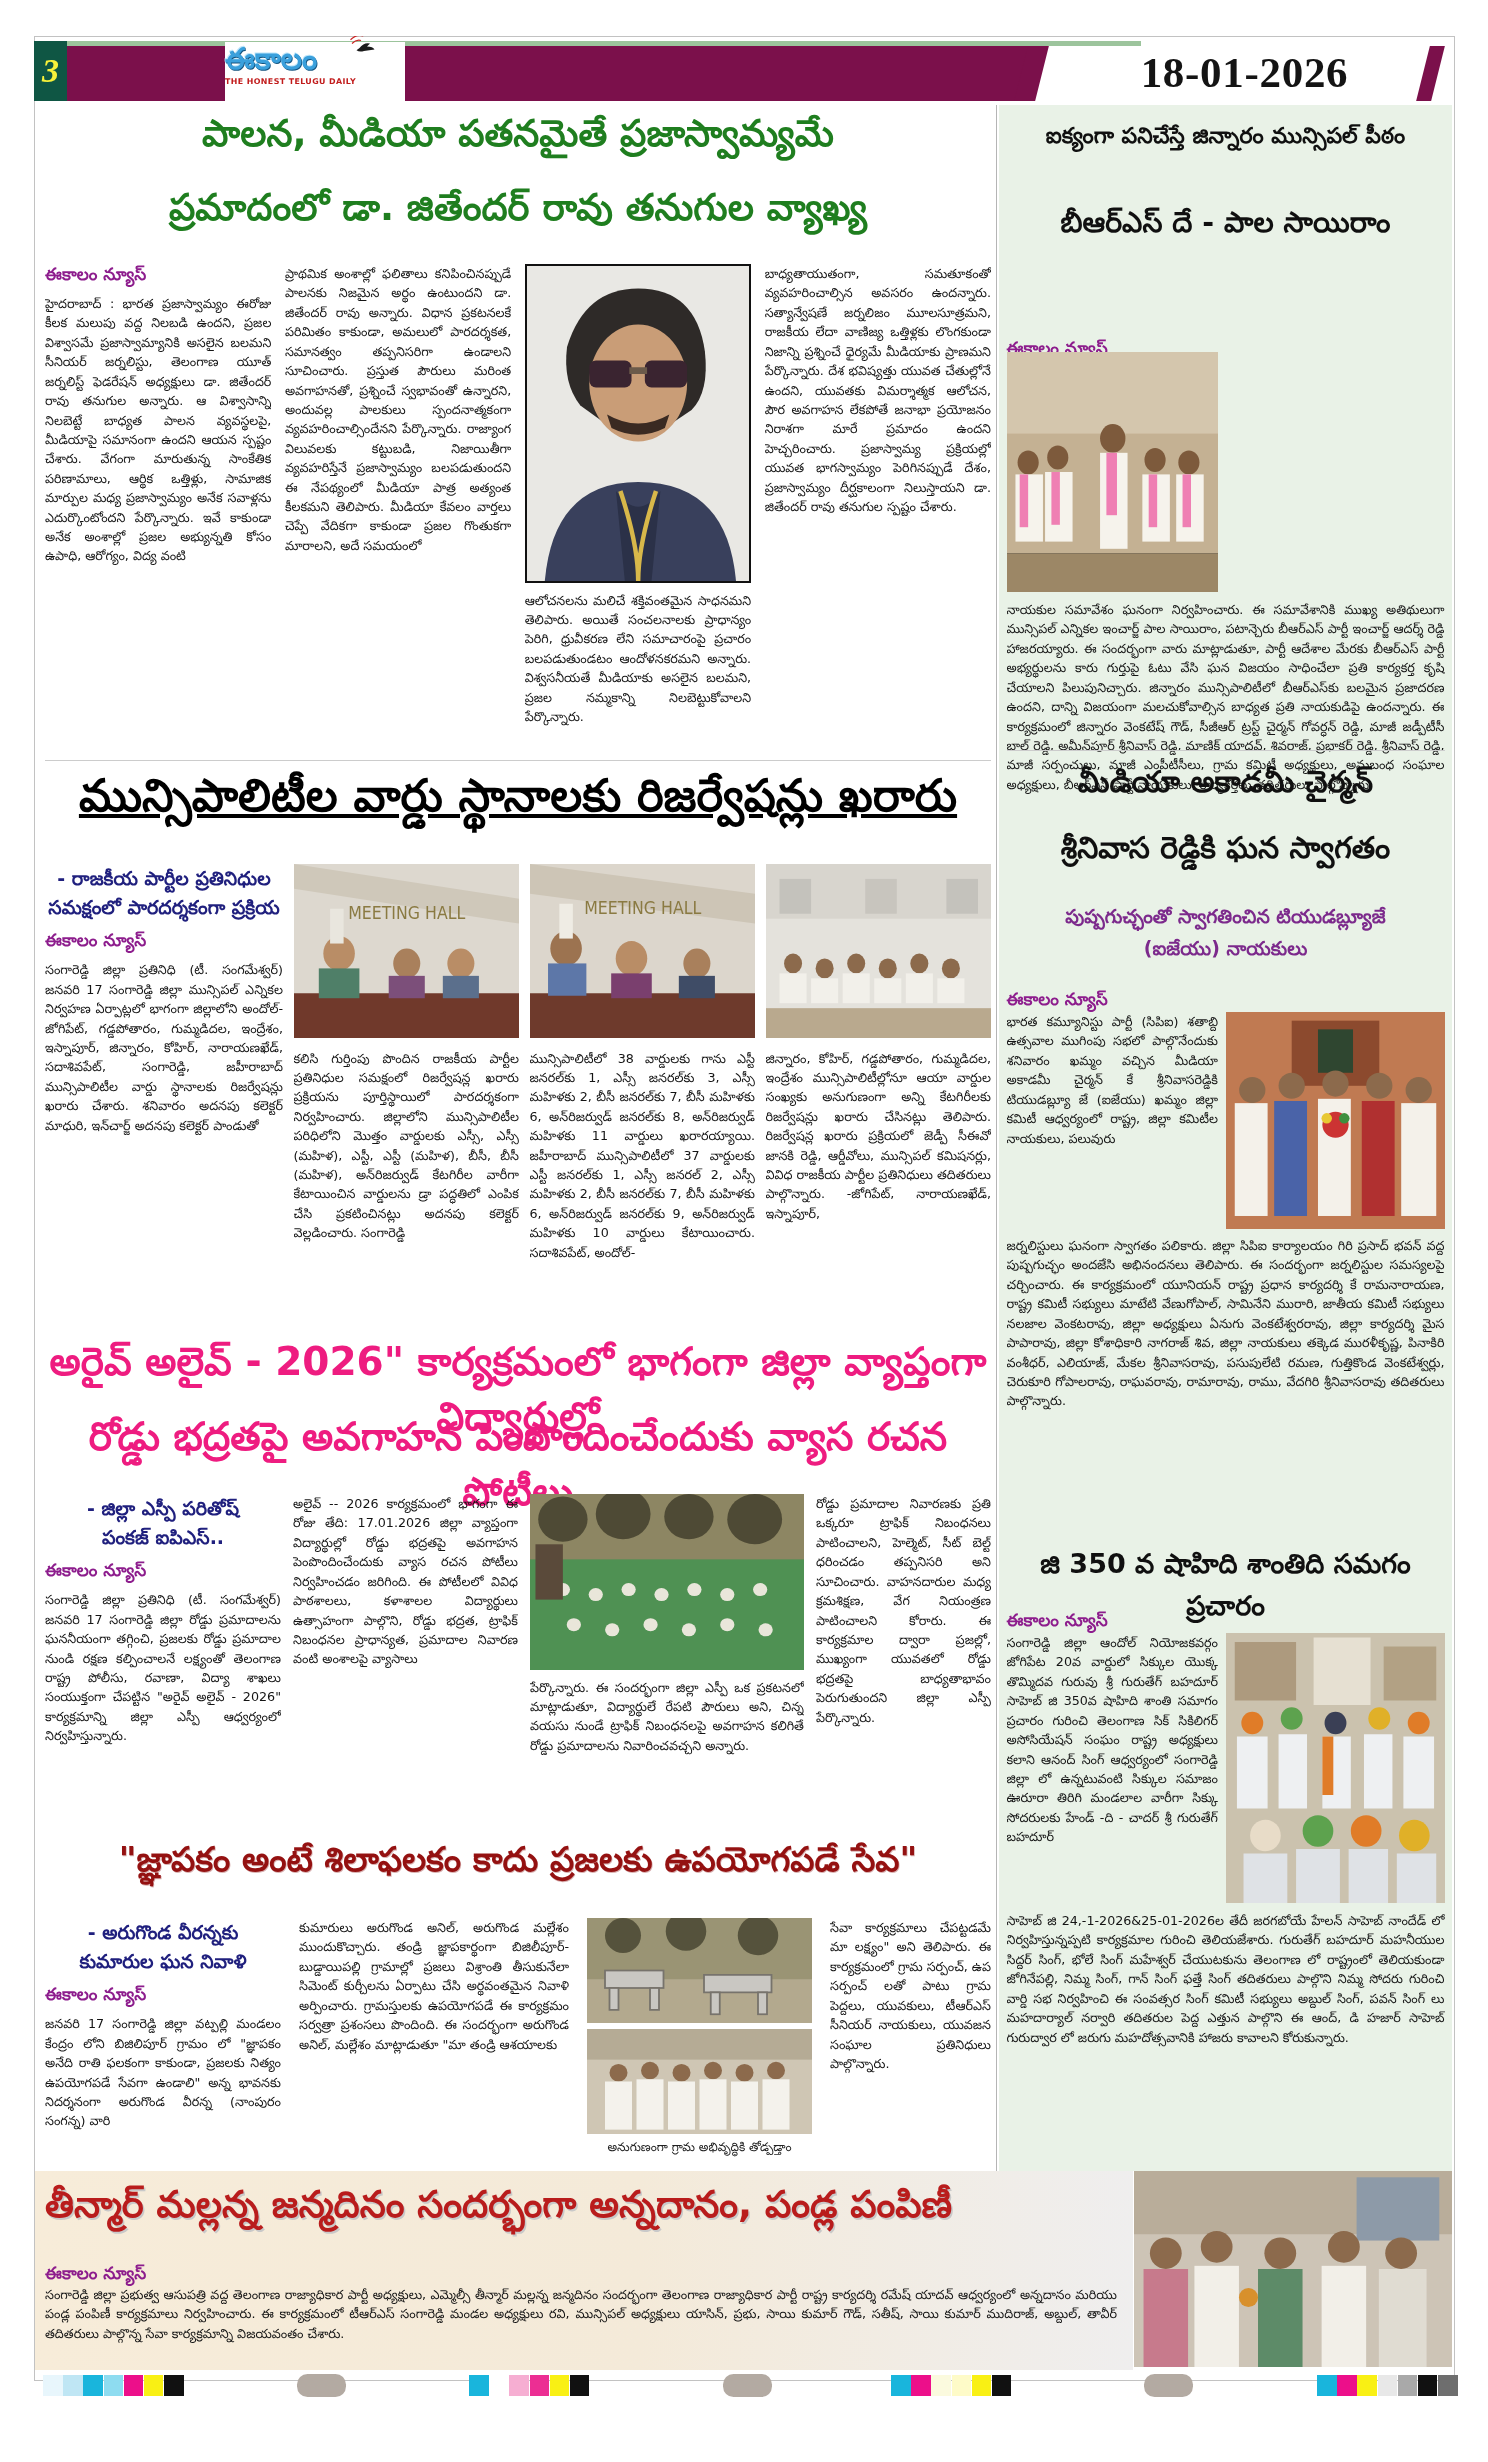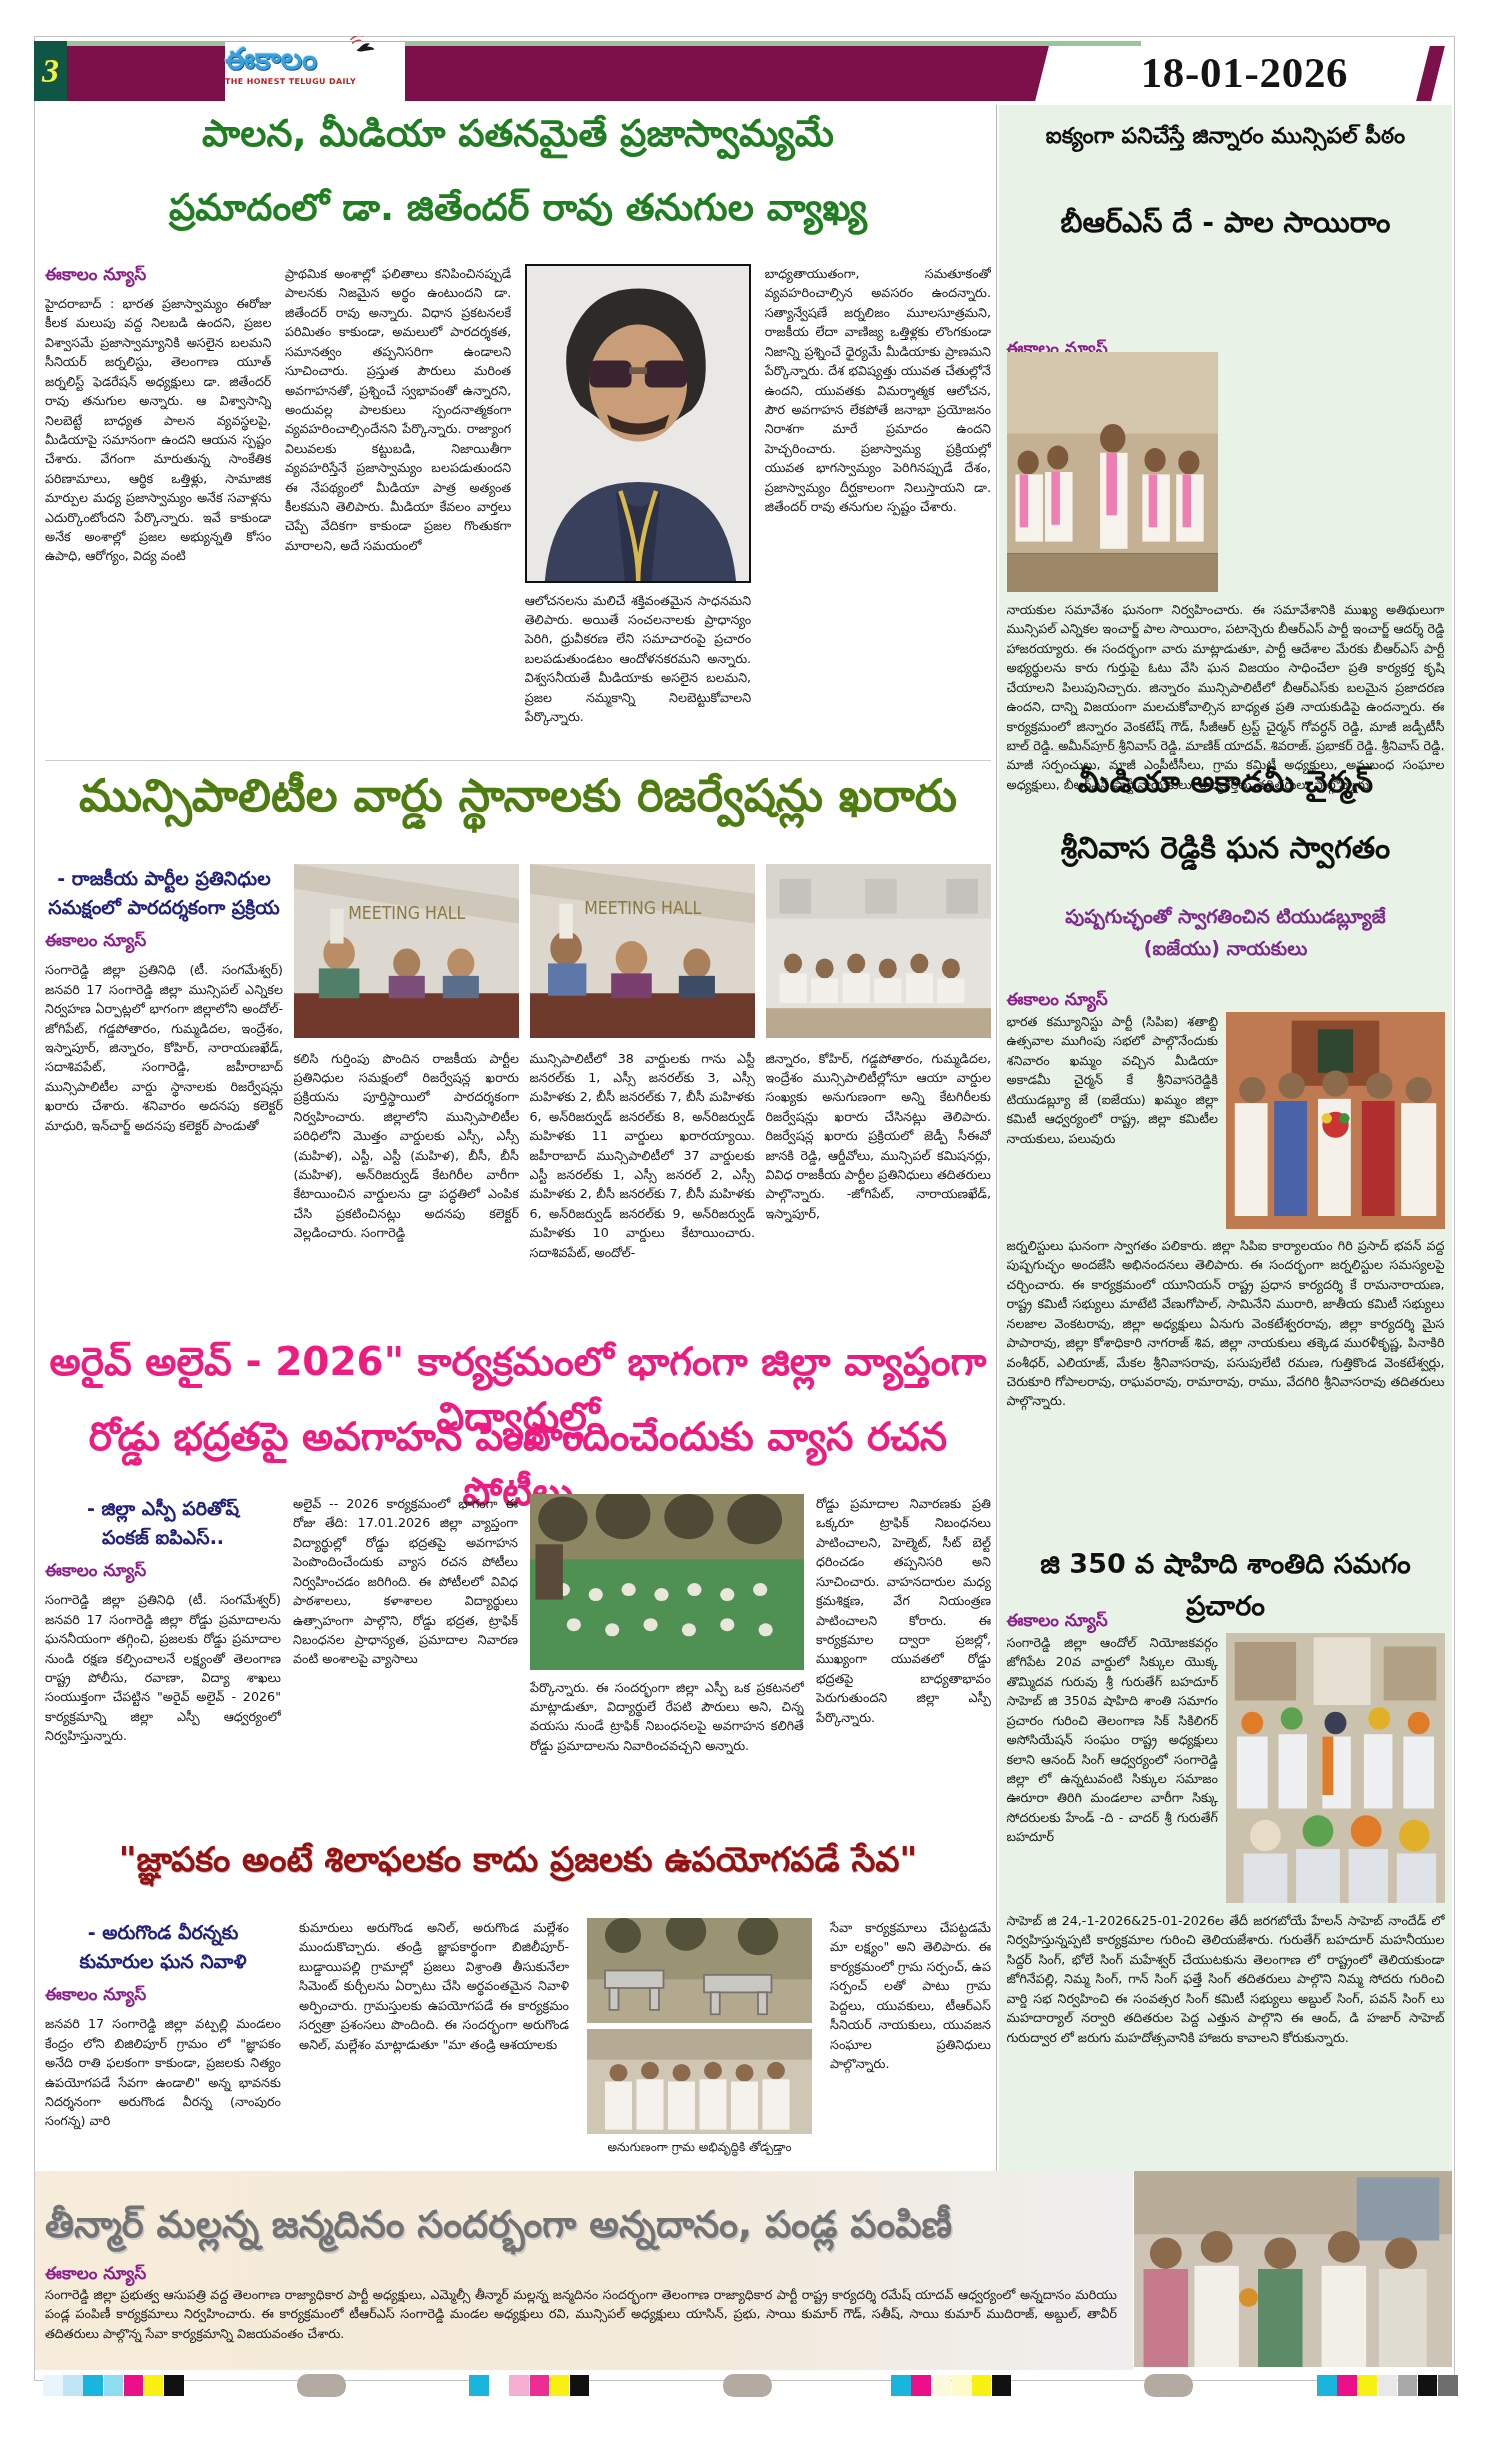--- a/index.html
+++ b/index.html
@@ -24,24 +24,24 @@
 
   
   .rightcol{position:absolute;left:999px;top:105px;width:453px;height:2066px;background:#e9f2e7;}
   .rc{position:absolute;left:7.5px;width:438px;}
   .r-head{font-weight:800;color:#101010;text-align:center;line-height:1.55;}
   .r-split{display:grid;grid-template-columns:1fr 219px;gap:7.5px;}
 
   
   .hl{position:absolute;left:45px;width:946px;text-align:center;font-weight:800;}
   .hl-green{color:#1f7e1f;font-size:37px;}
-  .hl-purple{color:#4d7c0f;font-size:45px;}
+  .hl-purple{color:#000000;font-size:45px;text-decoration:underline;}
   .hl-pink{color:#ee1c80;font-size:39px;}
   .hl-darkred{color:#941111;font-size:34px;text-shadow:0.7px 0.7px 0 #d9b2b2;}
-  .hl-black{color:#737373;font-size:37px;text-align:left;text-shadow:1.5px 1.5px 0 #c9c9c9;margin-top:20px;}
+  .hl-black{color:#b91c1c;font-size:37px;text-align:left;text-shadow:1.5px 1.5px 0 #c9c9c9;}
 
   .body-txt{font-size:12.7px;line-height:1.53;text-align:justify;color:#141414;overflow:hidden;}
   .subhead{color:#20207e;font-weight:700;font-size:19px;text-align:center;line-height:1.55;}
   .subhead-purple{color:#7c2a8c;font-weight:700;font-size:19px;text-align:center;line-height:1.6;}
   .byline{color:#8d1d8d;font-weight:700;font-size:17px;margin:7.5px 0 6px 0;}
   .grid4{position:absolute;left:45px;width:946px;display:grid;grid-template-columns:repeat(4,1fr);gap:13.5px;}
   .gridB{position:absolute;left:45px;width:946px;display:grid;grid-template-columns:238px 1fr 1fr 1fr;gap:10.5px;}
   .photo{background:#d8d2c6;overflow:hidden;position:relative;}
   .photo svg{width:100%;height:100%;display:block;}
   .caption{font-size:12px;color:#222;text-align:center;line-height:1.4;}

